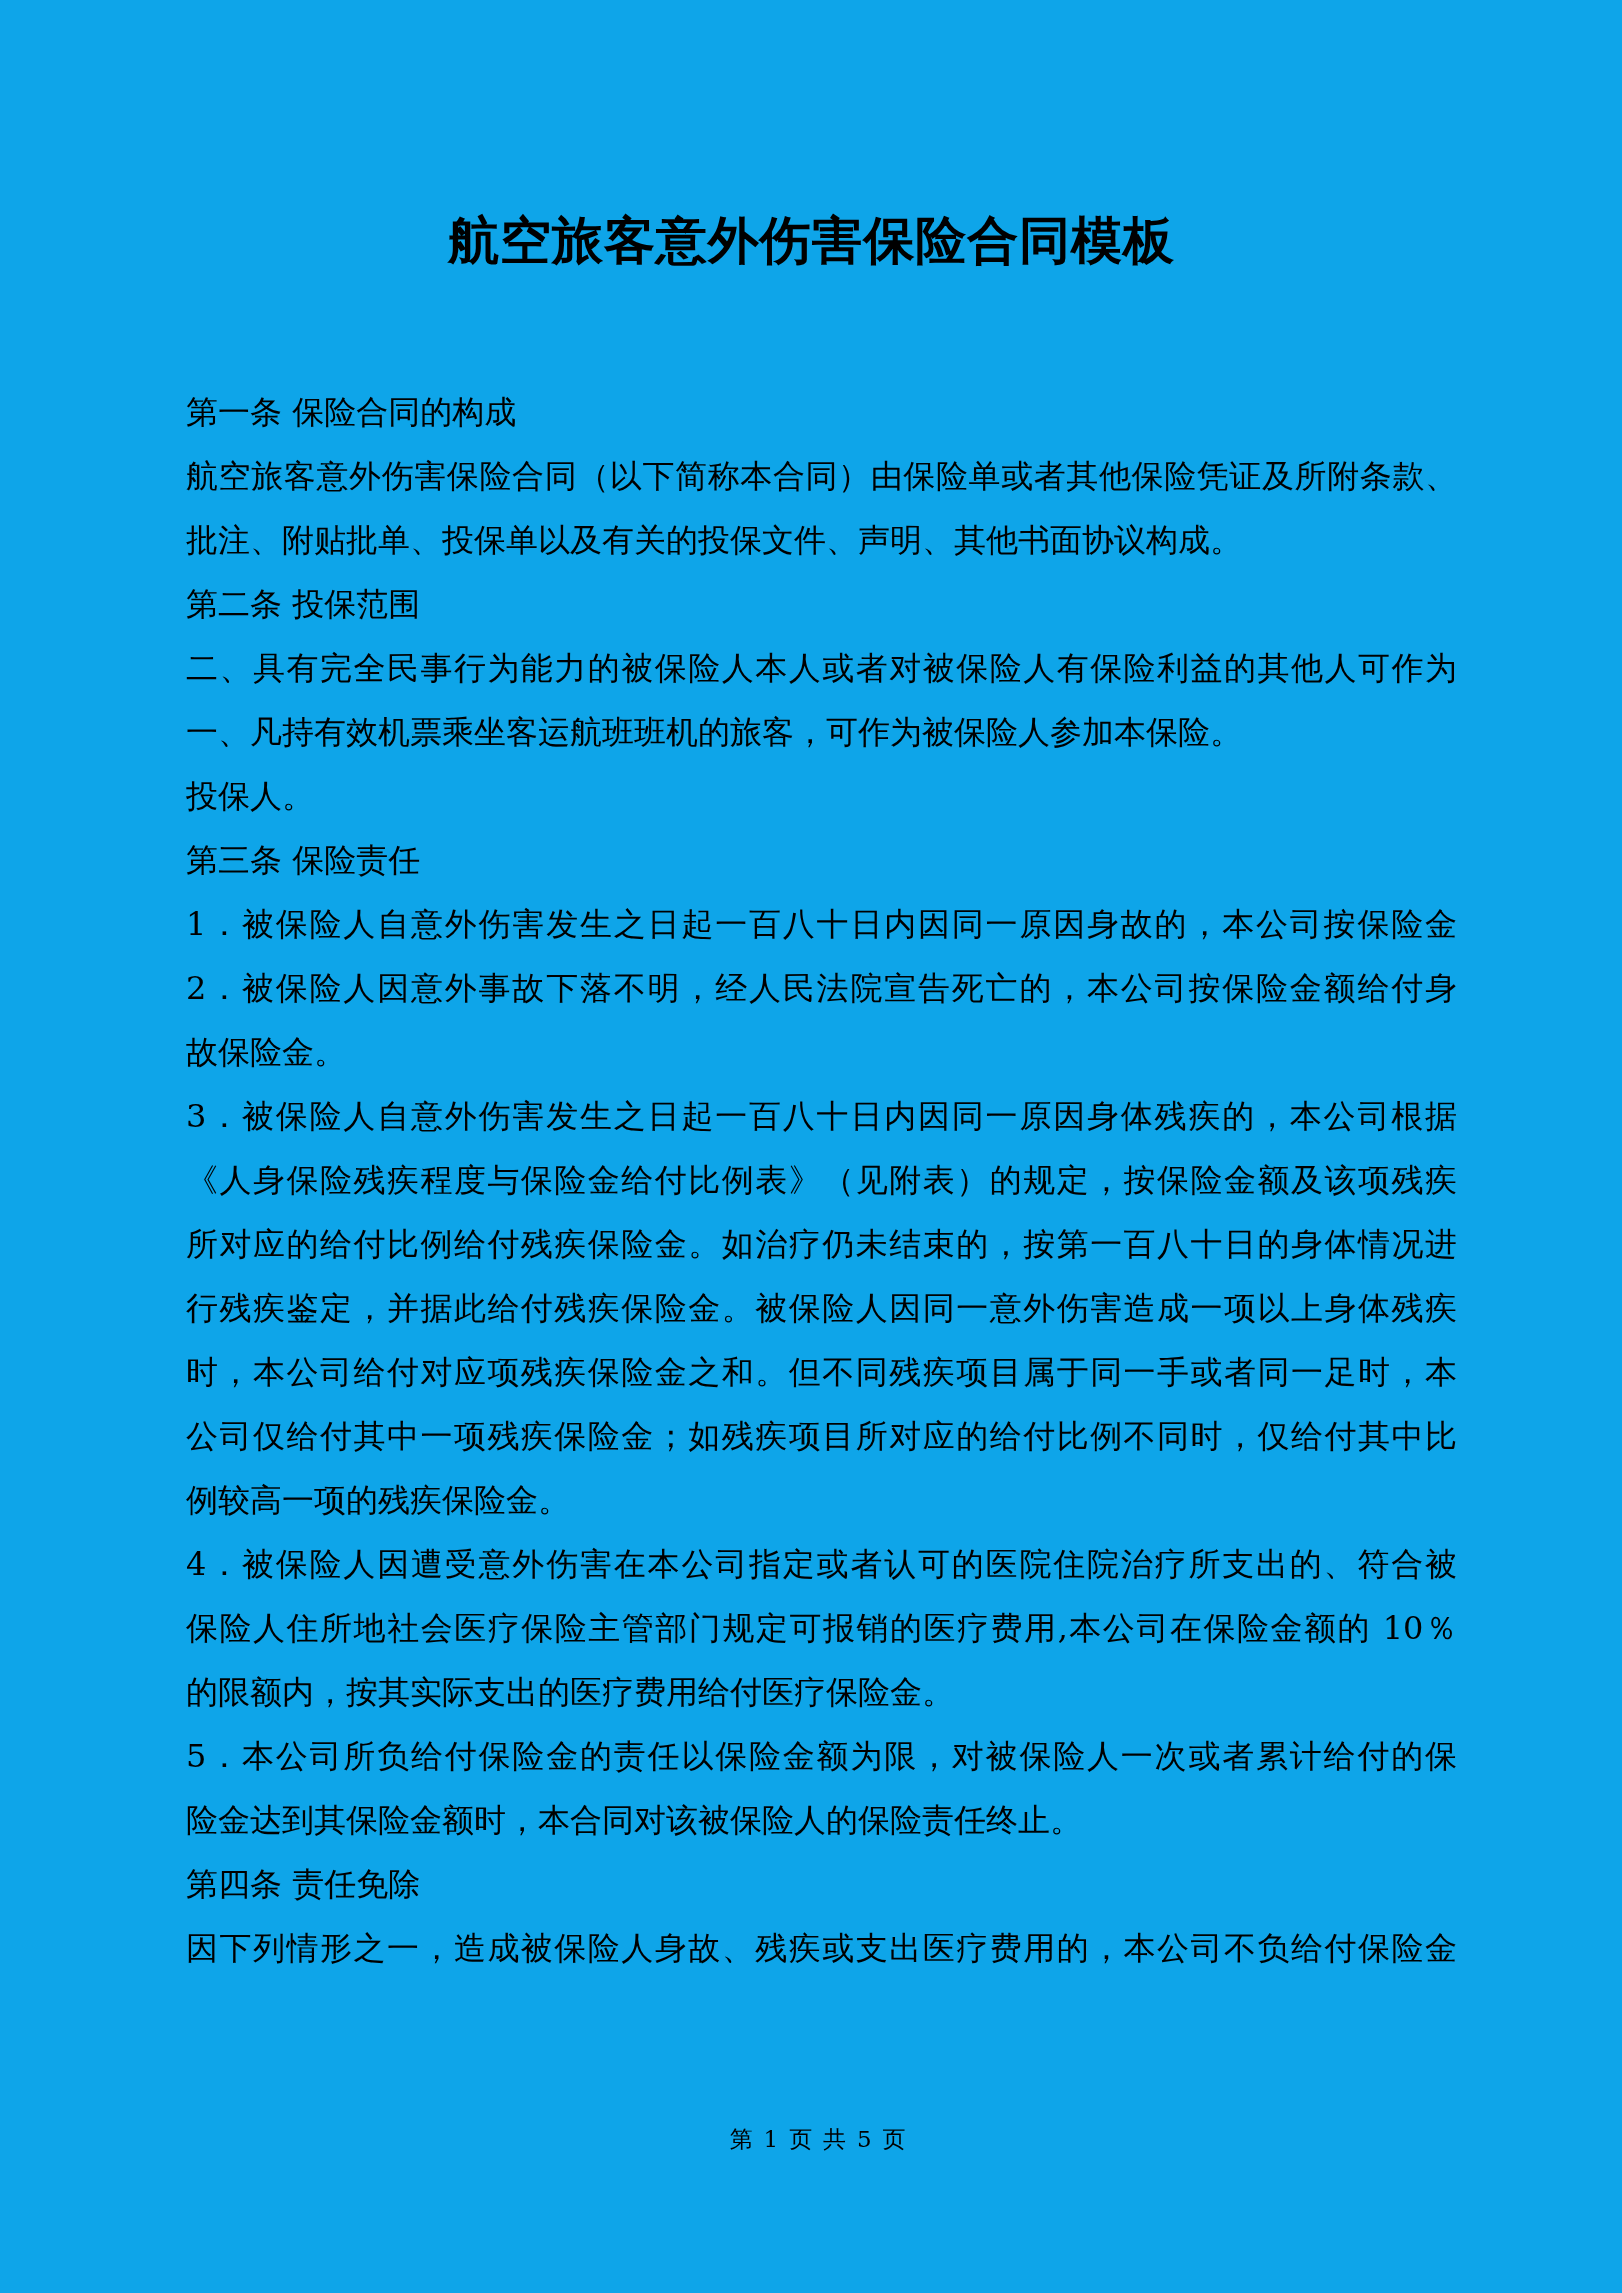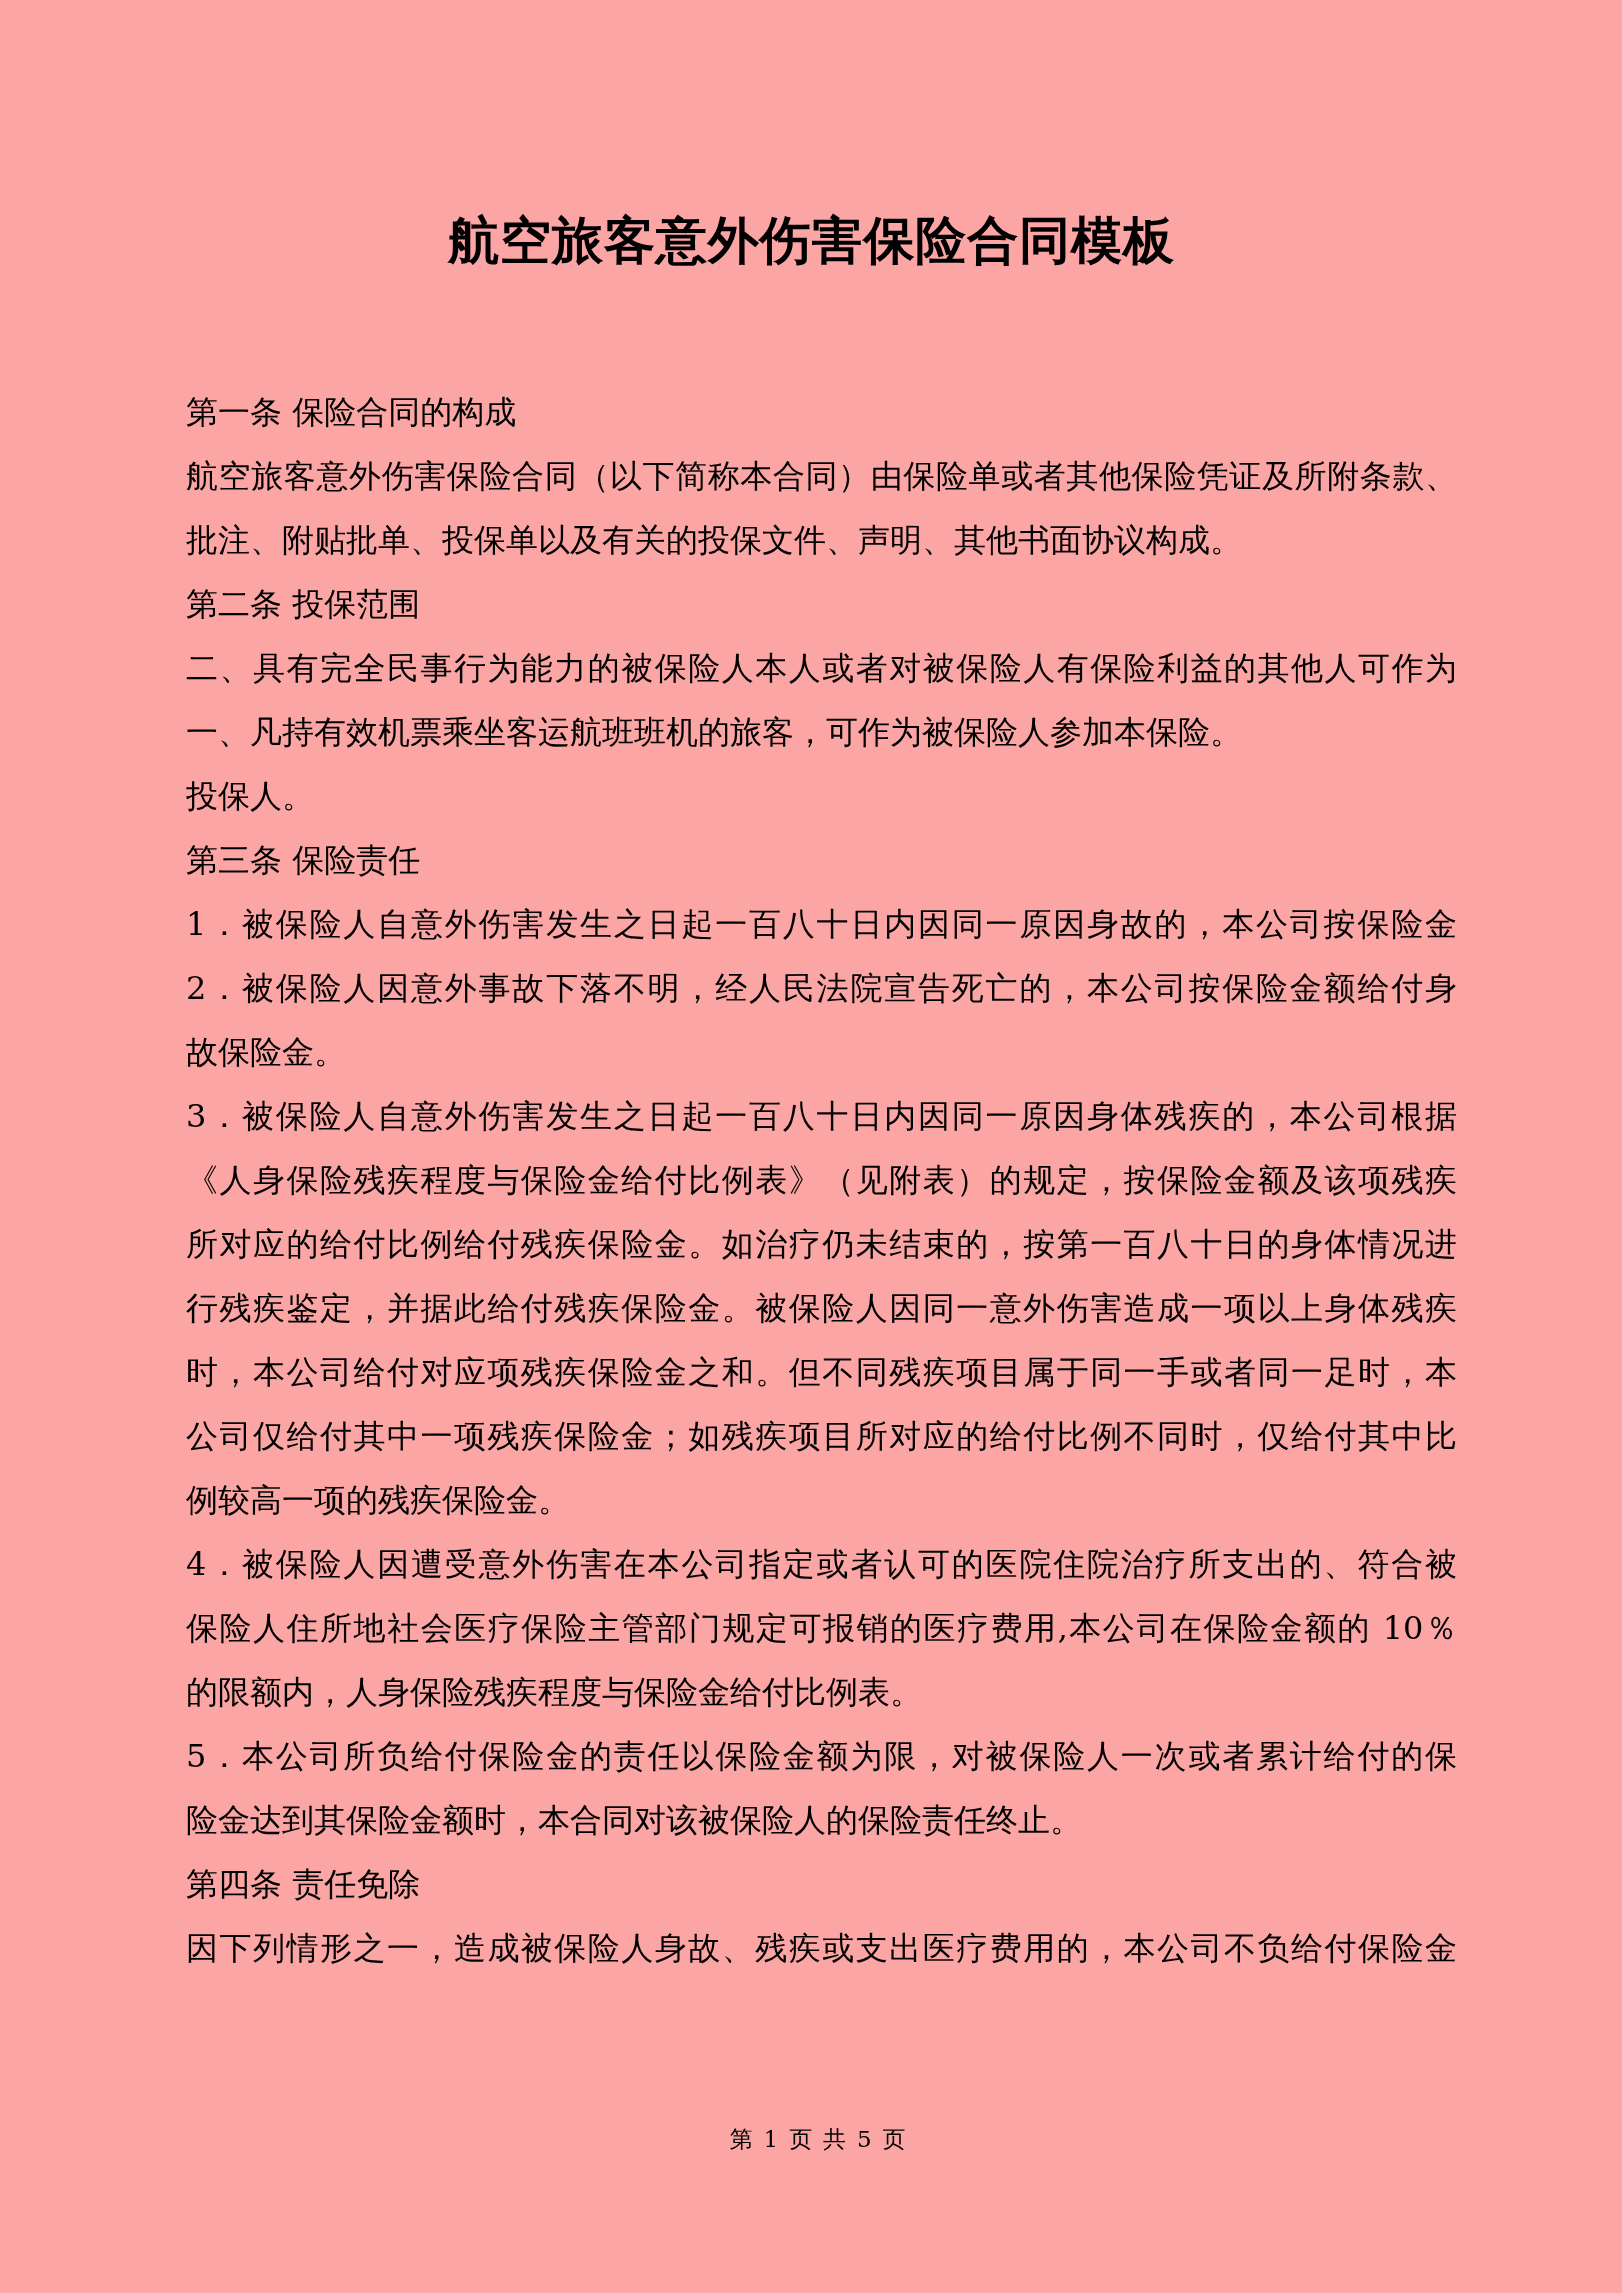--- a/index.html
+++ b/index.html
@@ -4,21 +4,21 @@
 <style>
   html, body {
     margin: 0;
     padding: 0;
     background: #ffffff;
   }
   .page {
     position: relative;
     width: 1623px;
     height: 2294px;
-    background: #fca5a5;
+    background: #0ea5e9;
     overflow: hidden;
     font-family: "DejaVu Serif", "Liberation Serif", serif;
     color: #000000;
   }
   .doc-title {
     position: absolute;
     top: 207px;
     left: 0;
     width: 100%;
     text-align: center;
@@ -74,21 +74,21 @@
       <div class="line">故保险金。</div>
       <div class="line justify">3．被保险人自意外伤害发生之日起一百八十日内因同一原因身体残疾的，本公司根据</div>
       <div class="line justify">《人身保险残疾程度与保险金给付比例表》（见附表）的规定，按保险金额及该项残疾</div>
       <div class="line justify">所对应的给付比例给付残疾保险金。如治疗仍未结束的，按第一百八十日的身体情况进</div>
       <div class="line justify">行残疾鉴定，并据此给付残疾保险金。被保险人因同一意外伤害造成一项以上身体残疾</div>
       <div class="line justify">时，本公司给付对应项残疾保险金之和。但不同残疾项目属于同一手或者同一足时，本</div>
       <div class="line justify">公司仅给付其中一项残疾保险金；如残疾项目所对应的给付比例不同时，仅给付其中比</div>
       <div class="line">例较高一项的残疾保险金。</div>
       <div class="line justify">4．被保险人因遭受意外伤害在本公司指定或者认可的医院住院治疗所支出的、符合被</div>
       <div class="line justify">保险人住所地社会医疗保险主管部门规定可报销的医疗费用,本公司在保险金额的 10％</div>
-      <div class="line">的限额内，人身保险残疾程度与保险金给付比例表。</div>
+      <div class="line">的限额内，按其实际支出的医疗费用给付医疗保险金。</div>
       <div class="line justify">5．本公司所负给付保险金的责任以保险金额为限，对被保险人一次或者累计给付的保</div>
       <div class="line">险金达到其保险金额时，本合同对该被保险人的保险责任终止。</div>
       <div class="line">第四条 责任免除</div>
       <div class="line justify">因下列情形之一，造成被保险人身故、残疾或支出医疗费用的，本公司不负给付保险金</div>
     </div>
 
   <div class="doc-footer">第 1 页 共 5 页</div>
 </div>
 
 

